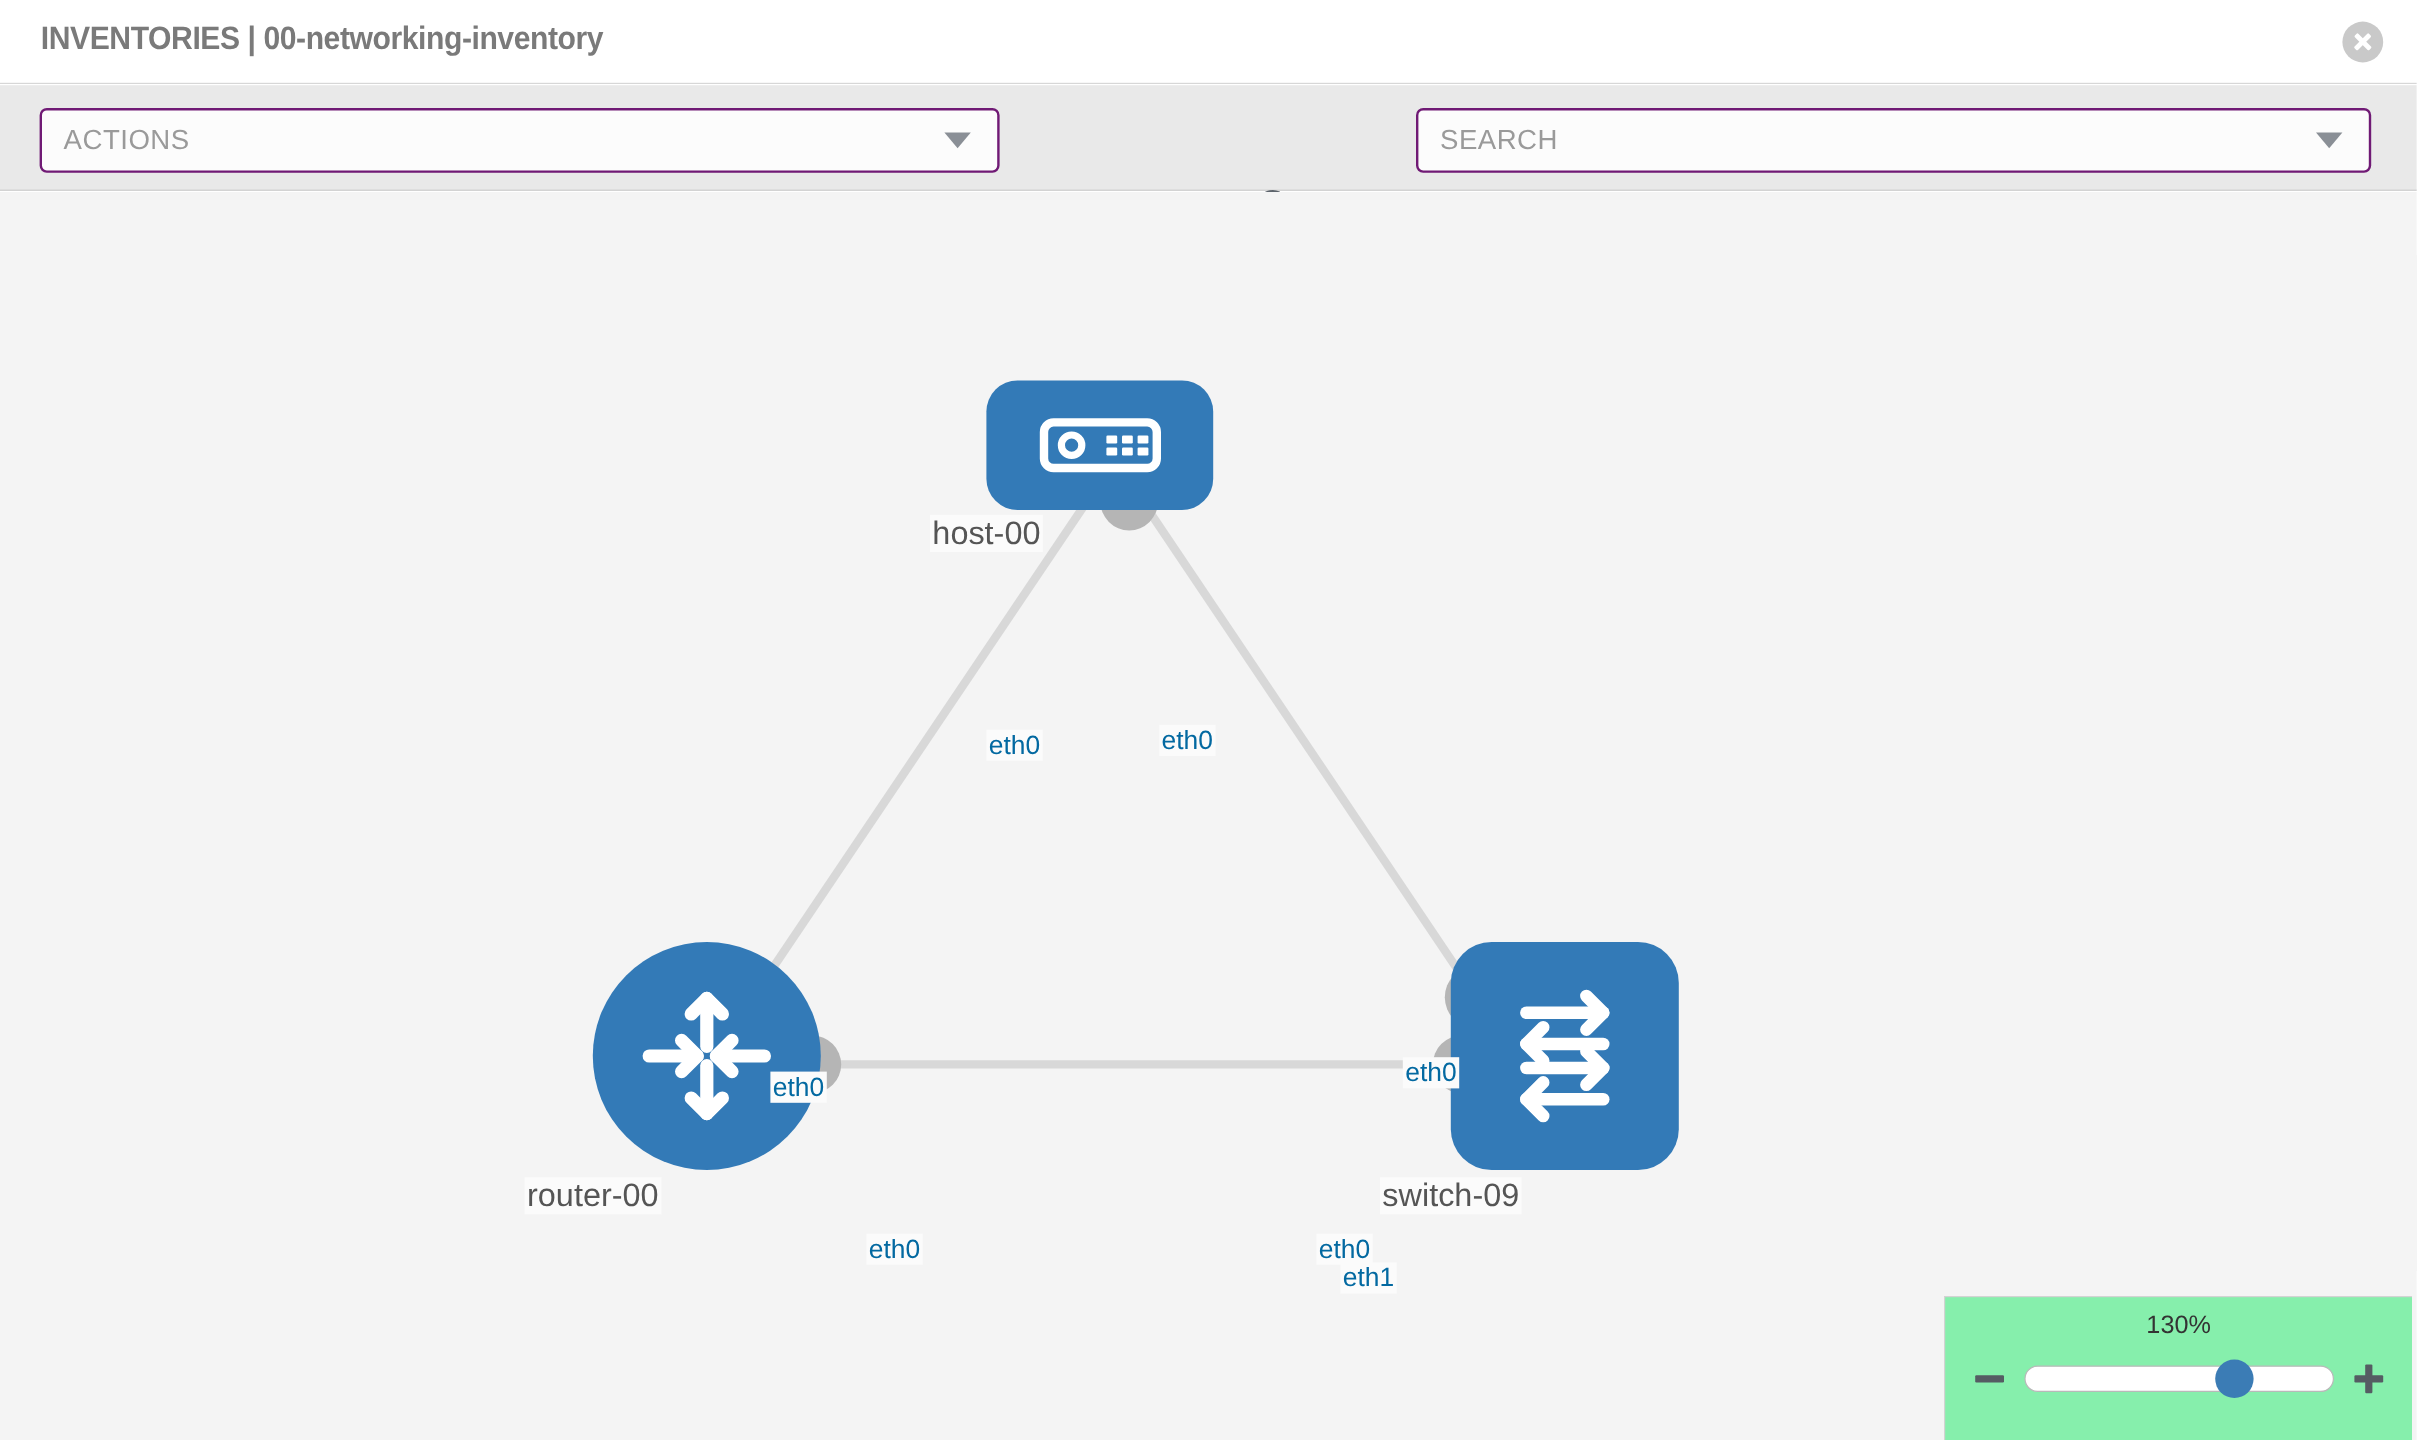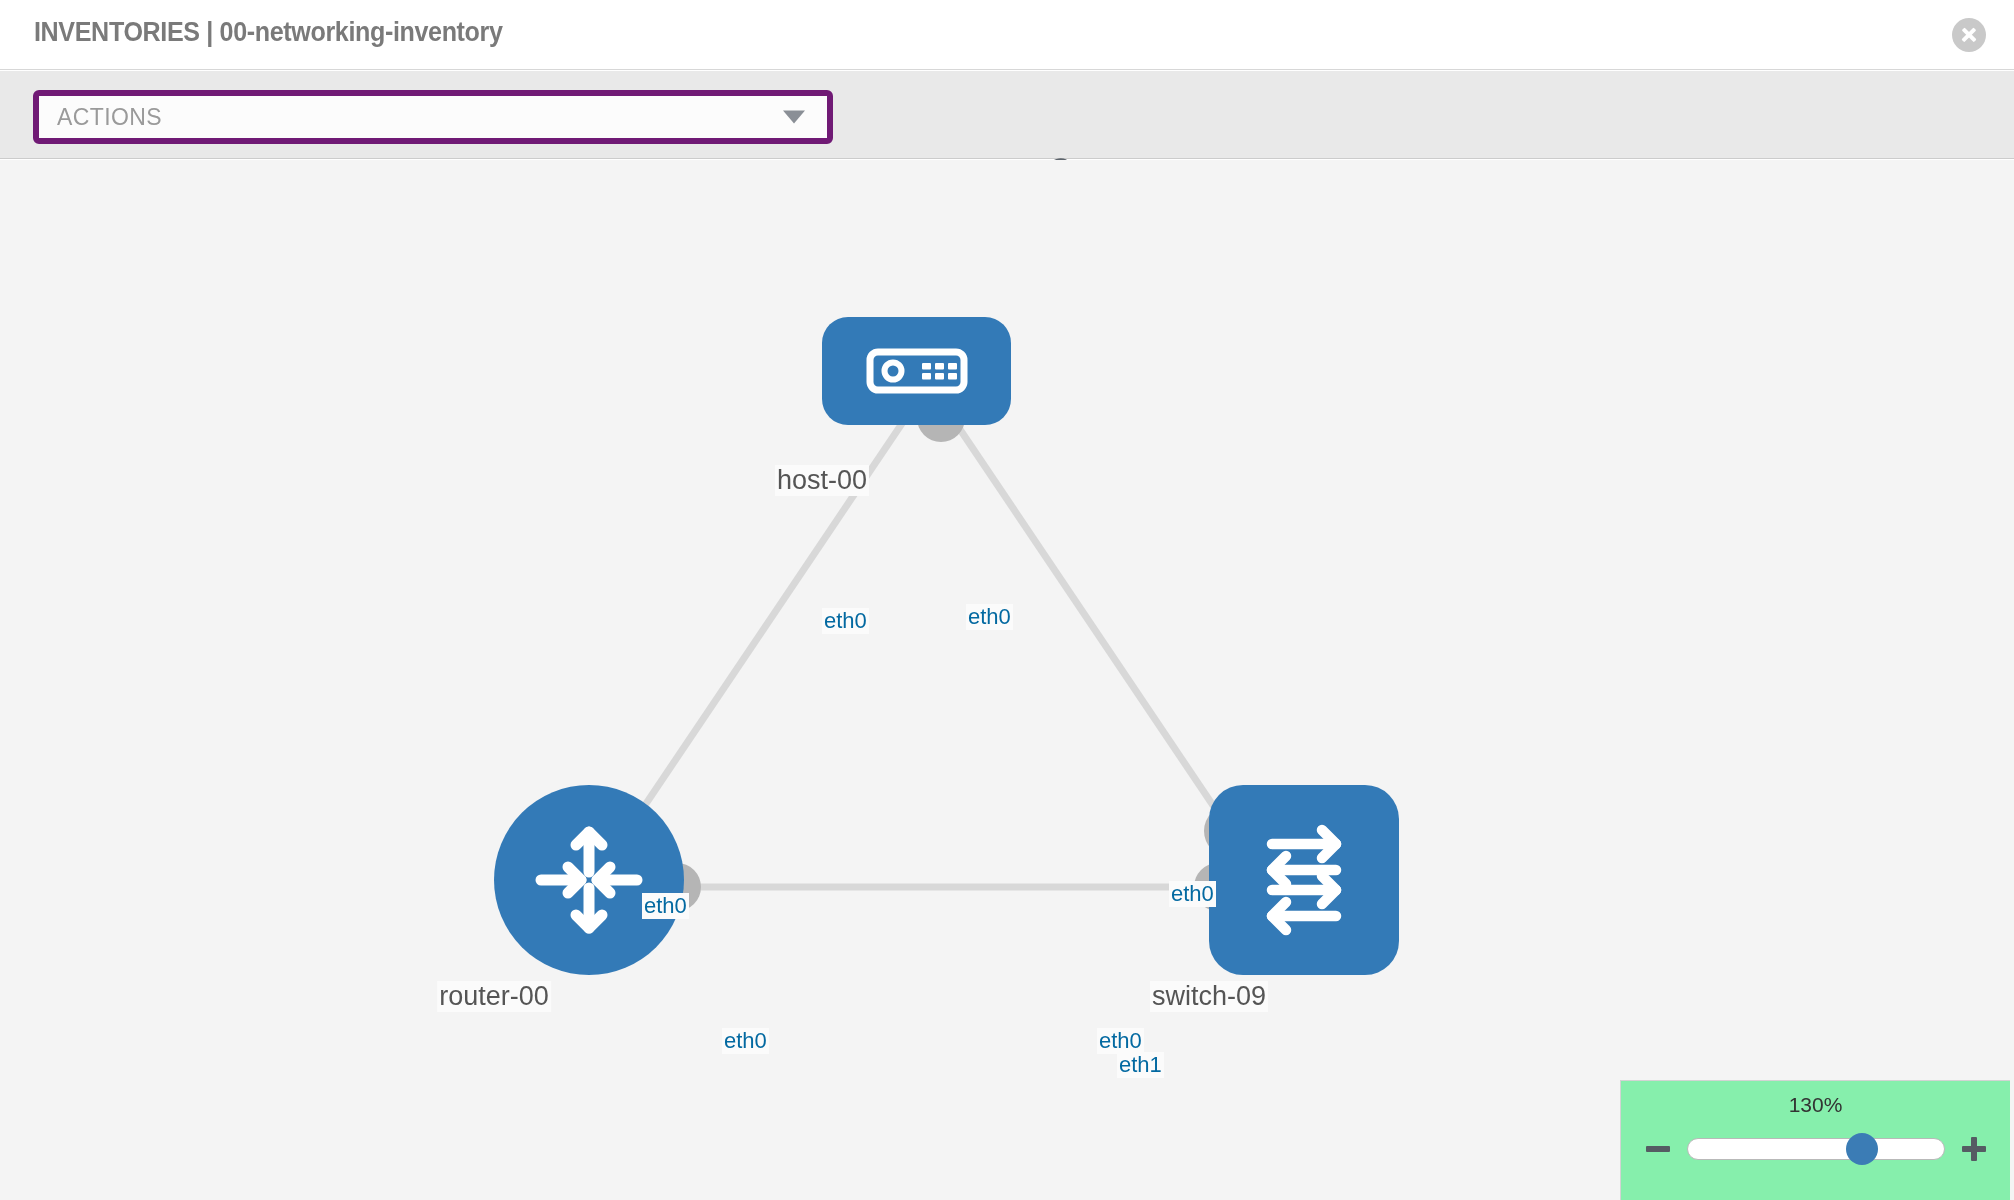--- a/index.html
+++ b/index.html
@@ -41,21 +41,21 @@
 
   
   .toolbar {
     position: absolute; left: 0; top: 71px; width: 2014px; height: 88px;
     background: #e9e9e9;
     border-bottom: 1px solid #cccccc;
   }
   .select-box {
     position: absolute;
     background: #fcfcfc;
-    border: 6px solid #701a75;
+    border: 2px solid #701a75;
     border-radius: 6px;
     cursor: pointer;
     padding-left: 35px;
   }
   .select-box .sel-text {
     position: absolute; left: 18px; top: 50%; transform: translateY(-50%);
     font-size: 23px; color: #9a9a9a; letter-spacing: 0.4px;
     white-space: nowrap;
   }
   .caret {
@@ -93,21 +93,21 @@
   .node-label {
     position: absolute;
     font-size: 27px; color: #555555;
     background: #fbfbfb;
     white-space: nowrap;
     padding: 0 2px;
   }
 
   #node-host { left: 822px; top: 157px; }
   #node-host .node-shape { width: 189px; height: 108px; border-radius: 26px; }
-  #node-host .node-label { left: 50%; top: 112px; transform: translateX(-50%); margin-top: 36px; }
+  #node-host .node-label { left: 50%; top: 112px; transform: translateX(-50%); }
 
   #node-router { left: 494px; top: 625px; }
   #node-router .node-shape { width: 190px; height: 190px; border-radius: 50%; }
   #node-router .node-label { left: 50%; top: 196px; transform: translateX(-50%); }
 
   #node-switch { left: 1209px; top: 625px; }
   #node-switch .node-shape { width: 190px; height: 190px; border-radius: 34px; }
   #node-switch .node-label { left: 50%; top: 196px; transform: translateX(-50%); }
 
   
@@ -185,20 +185,24 @@
 
     <div class="tool-icon" id="key-icon">
       <svg width="44" height="44" viewBox="0 0 44 44">
         <circle cx="15.5" cy="17.5" r="8.2" fill="none" stroke="#5d646c" stroke-width="4.6"></circle>
         <path d="M21.2 23.2 L35.5 37.5" stroke="#5d646c" stroke-width="4.6" stroke-linecap="round"></path>
         <path d="M28.5 30.5 L34.0 28.0" stroke="#5d646c" stroke-width="4.0" stroke-linecap="round"></path>
         <path d="M32.5 34.5 L38.0 32.0" stroke="#5d646c" stroke-width="4.0" stroke-linecap="round"></path>
       </svg>
     </div>
 
+    <div class="select-box" id="search-select">
+      <span class="sel-text">SEARCH</span>
+      <span class="caret"></span>
+    </div>
   </div>
 
   <div class="canvas">
 
     <svg class="topology" viewBox="0 0 2014 1040">
 
       <line x1="903" y1="262" x2="600" y2="712" stroke="#d8d8d8" stroke-width="7"></line>
 
       <line x1="955" y1="262" x2="1243" y2="690" stroke="#d8d8d8" stroke-width="7"></line>
 

